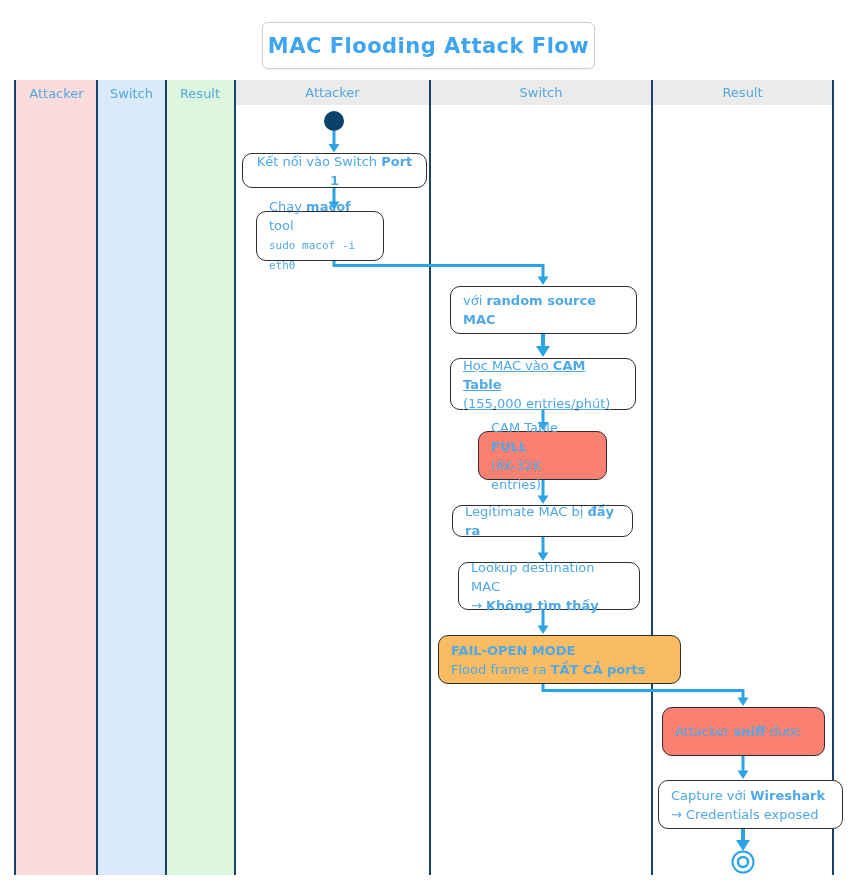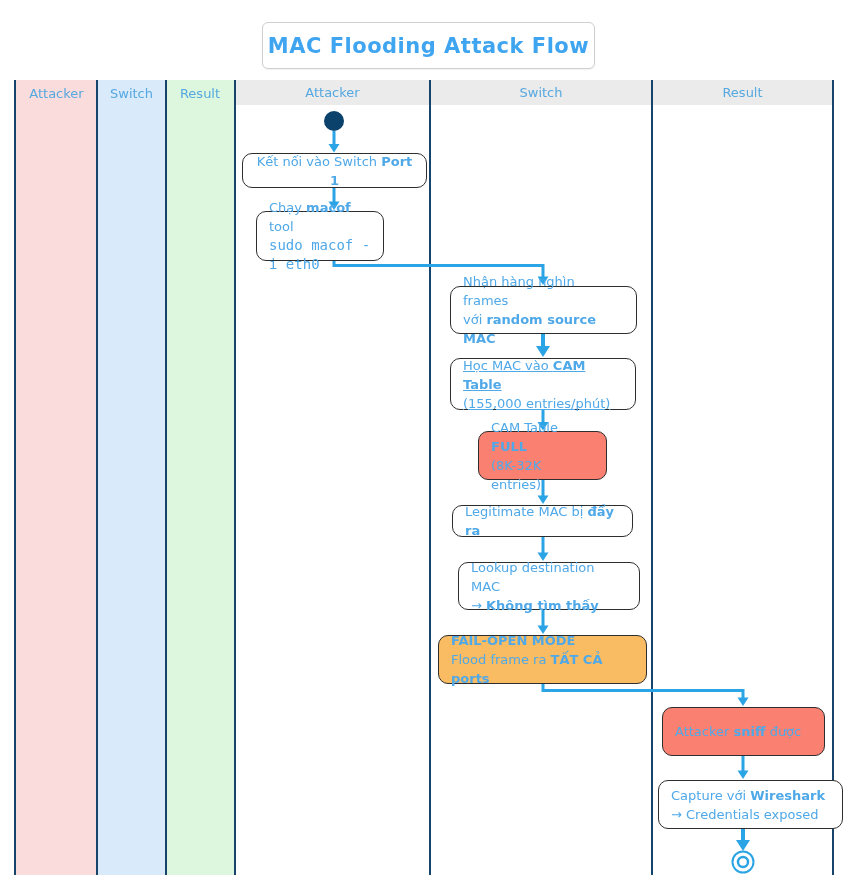--- a/index.html
+++ b/index.html
@@ -32,30 +32,30 @@
   .hc-3{left:653px;width:179px;}
 
   
   .node{position:absolute;background:#ffffff;border:1.5px solid #2e2e2e;border-radius:10px;
     color:#4fa8e8;font-size:13px;line-height:19px;display:flex;flex-direction:column;
     justify-content:center;padding:2px 12px;box-sizing:border-box;}
   .node.danger{background:#fa8072;}
   .node.warning{background:#f9bc62;}
   .node.center{align-items:center;text-align:center;justify-content:center;}
   .node .b{font-weight:bold;}
-  .node .m{font-family:"DejaVu Sans Mono","Liberation Mono",monospace;font-size:14px;}
+  .node .m{font-family:"DejaVu Sans Mono","Liberation Mono",monospace;font-size:11px;}
 
   .n-connect{left:242px;top:153px;width:185px;height:35px;}
   .n-macof{left:256px;top:211px;width:128px;height:50px;}
   .n-frames{left:450px;top:286px;width:187px;height:48px;}
   .n-cam{left:450px;top:358px;width:186px;height:52px;text-decoration:underline;}
   .n-full{left:478px;top:431px;width:129px;height:49px;}
   .n-evict{left:452px;top:505px;width:181px;height:32px;}
   .n-lookup{left:458px;top:562px;width:182px;height:48px;}
-  .n-failopen{left:438px;top:635px;width:209px;height:49px;}
+  .n-failopen{left:438px;top:635px;width:243px;height:49px;}
   .n-sniff{left:662px;top:707px;width:163px;height:49px;}
   .n-capture{left:658px;top:780px;width:185px;height:49px;}
 
   svg.overlay{position:absolute;left:0;top:0;pointer-events:none;}
 </style>
 </head>
 <body>
 
 <div class="title-box">
   <span>MAC Flooding Attack Flow</span>
@@ -115,21 +115,20 @@
 </svg>
 
 <div class="node n-connect center">
     <div class="tline"><span>Kết nối vào Switch </span><span class="b">Port 1</span></div>
   </div>
 <div class="node n-macof">
     <div class="tline"><span>Chạy </span><span class="b">macof</span><span> tool</span></div>
     <div class="tline"><span class="m">sudo macof -i eth0</span></div>
   </div>
 <div class="node n-frames">
-    <div class="tline"><span>Nhận hàng nghìn frames</span></div>
     <div class="tline"><span>với </span><span class="b">random source MAC</span></div>
   </div>
 <div class="node n-cam">
     <div class="tline"><span>Học MAC vào </span><span class="b">CAM Table</span></div>
     <div class="tline"><span>(155,000 entries/phút)</span></div>
   </div>
 <div class="node n-full danger">
     <div class="tline"><span>CAM Table </span><span class="b">FULL</span></div>
     <div class="tline"><span>(8K-32K entries)</span></div>
   </div>

